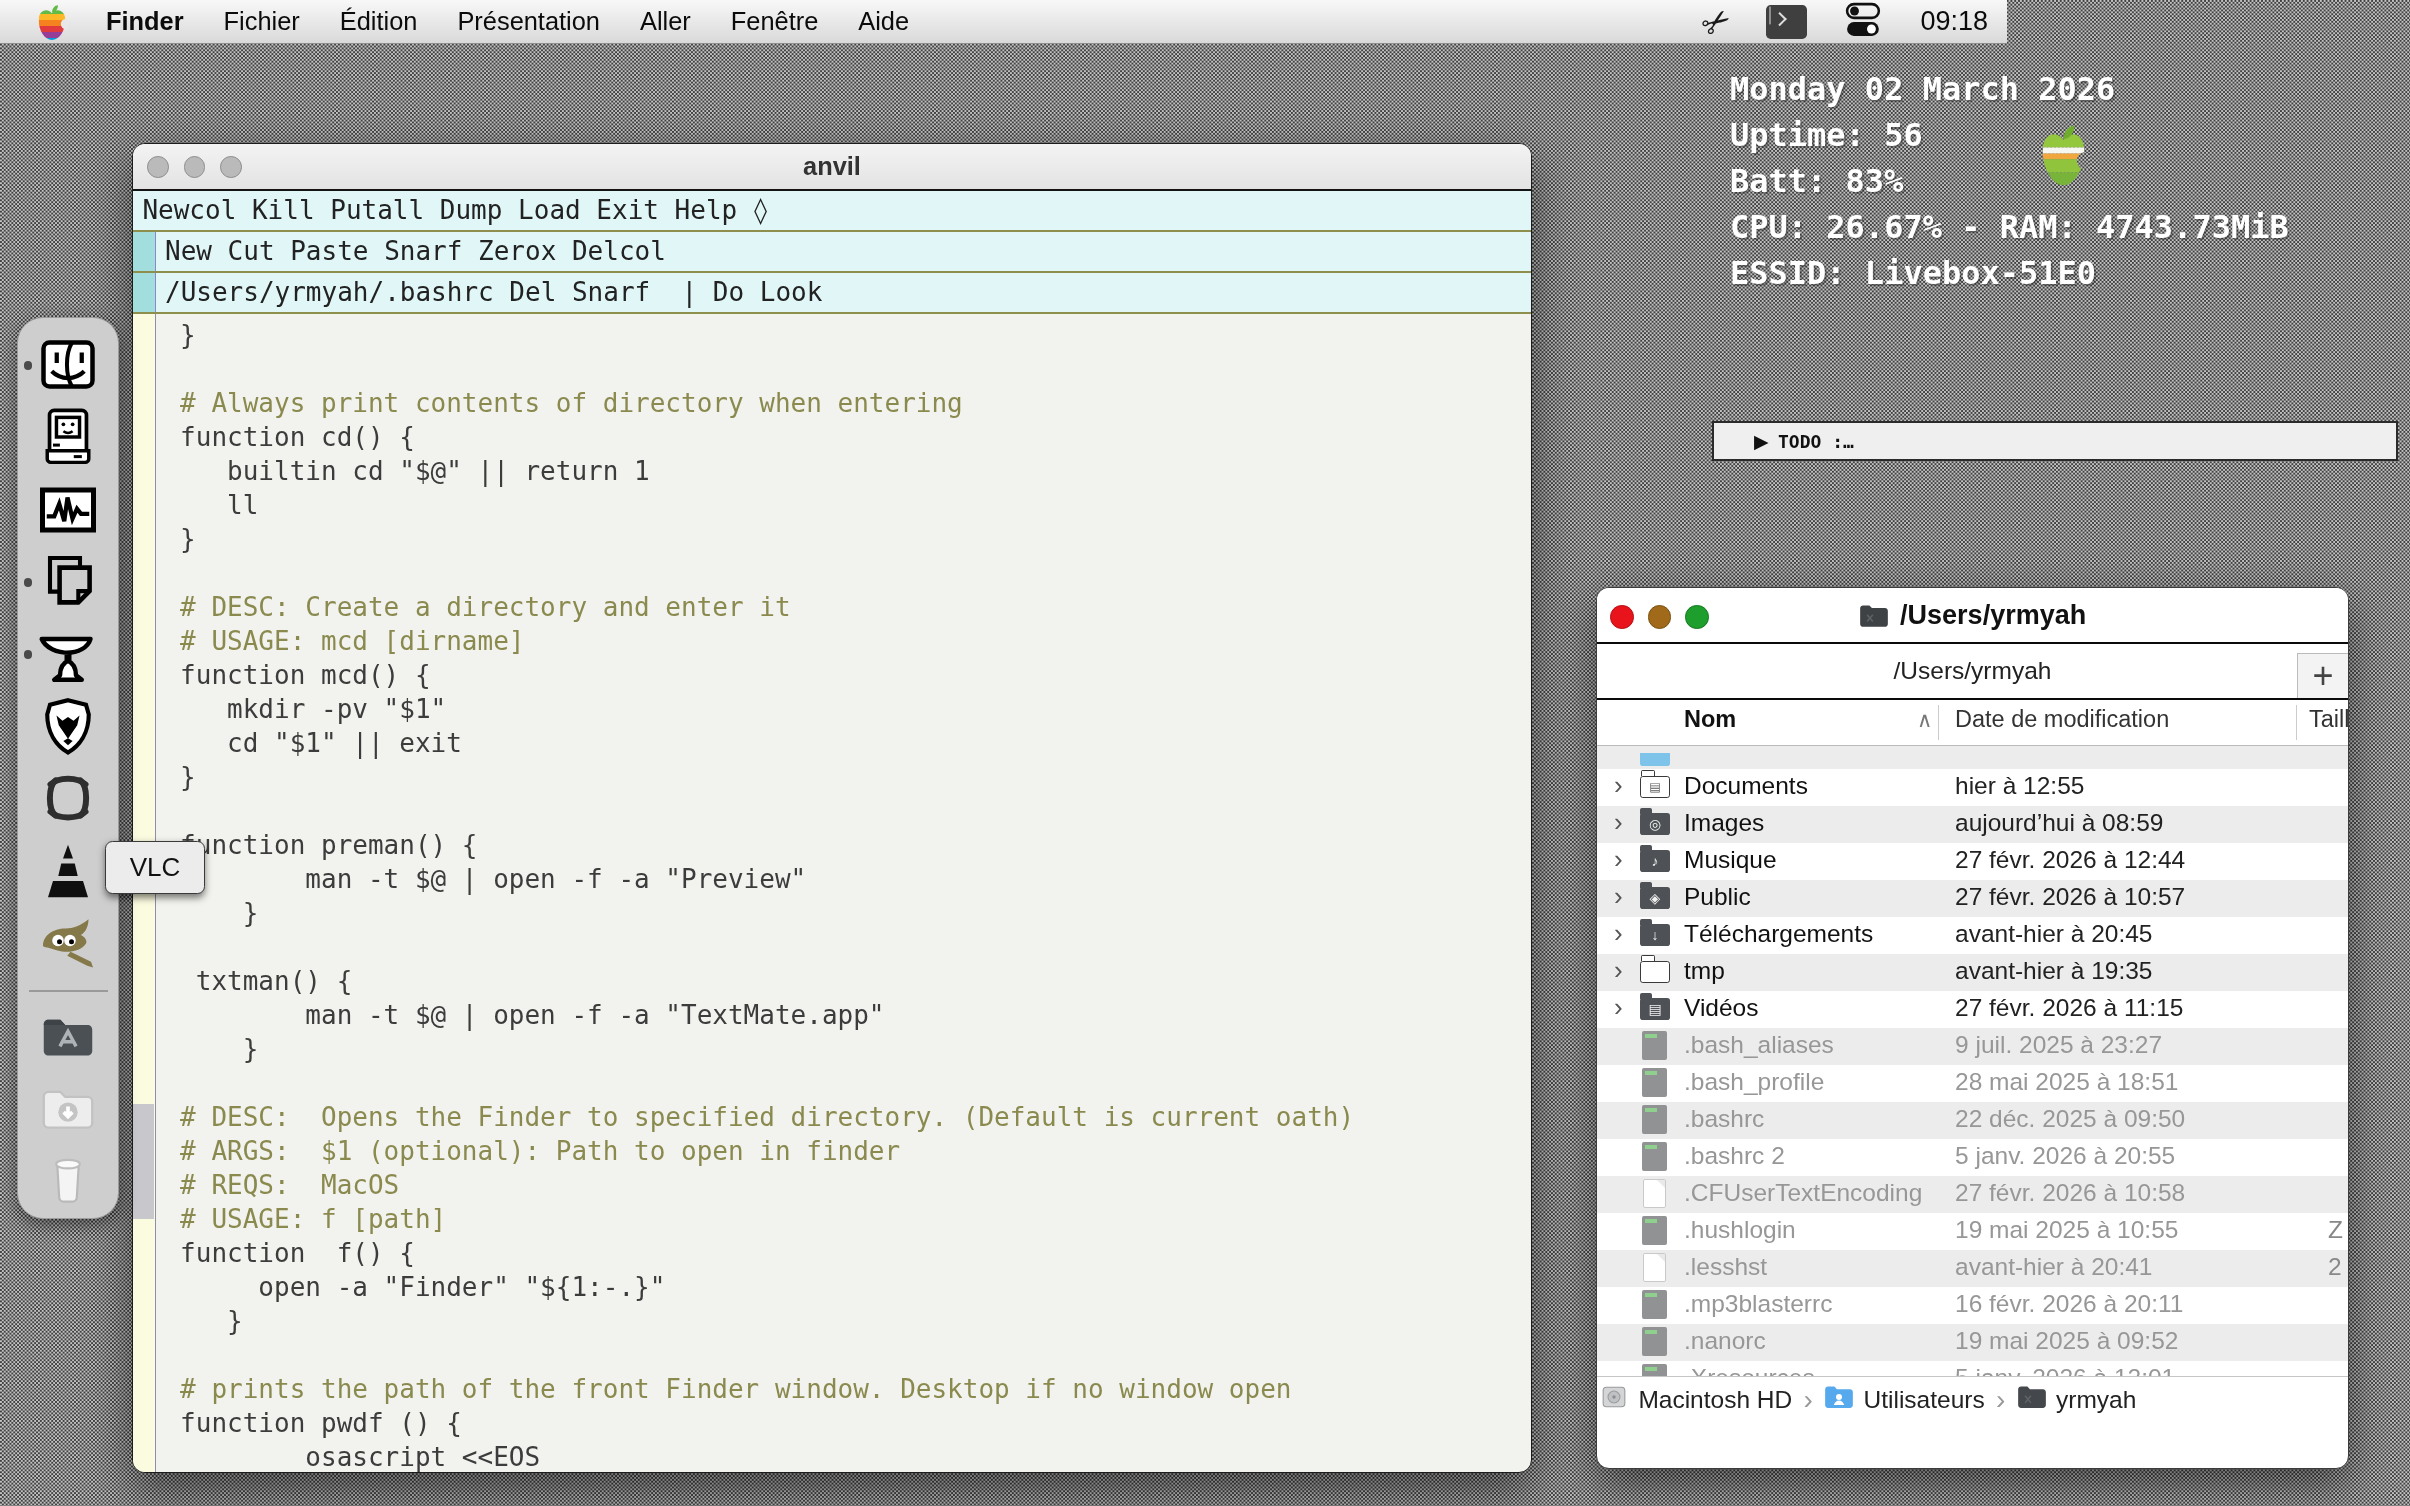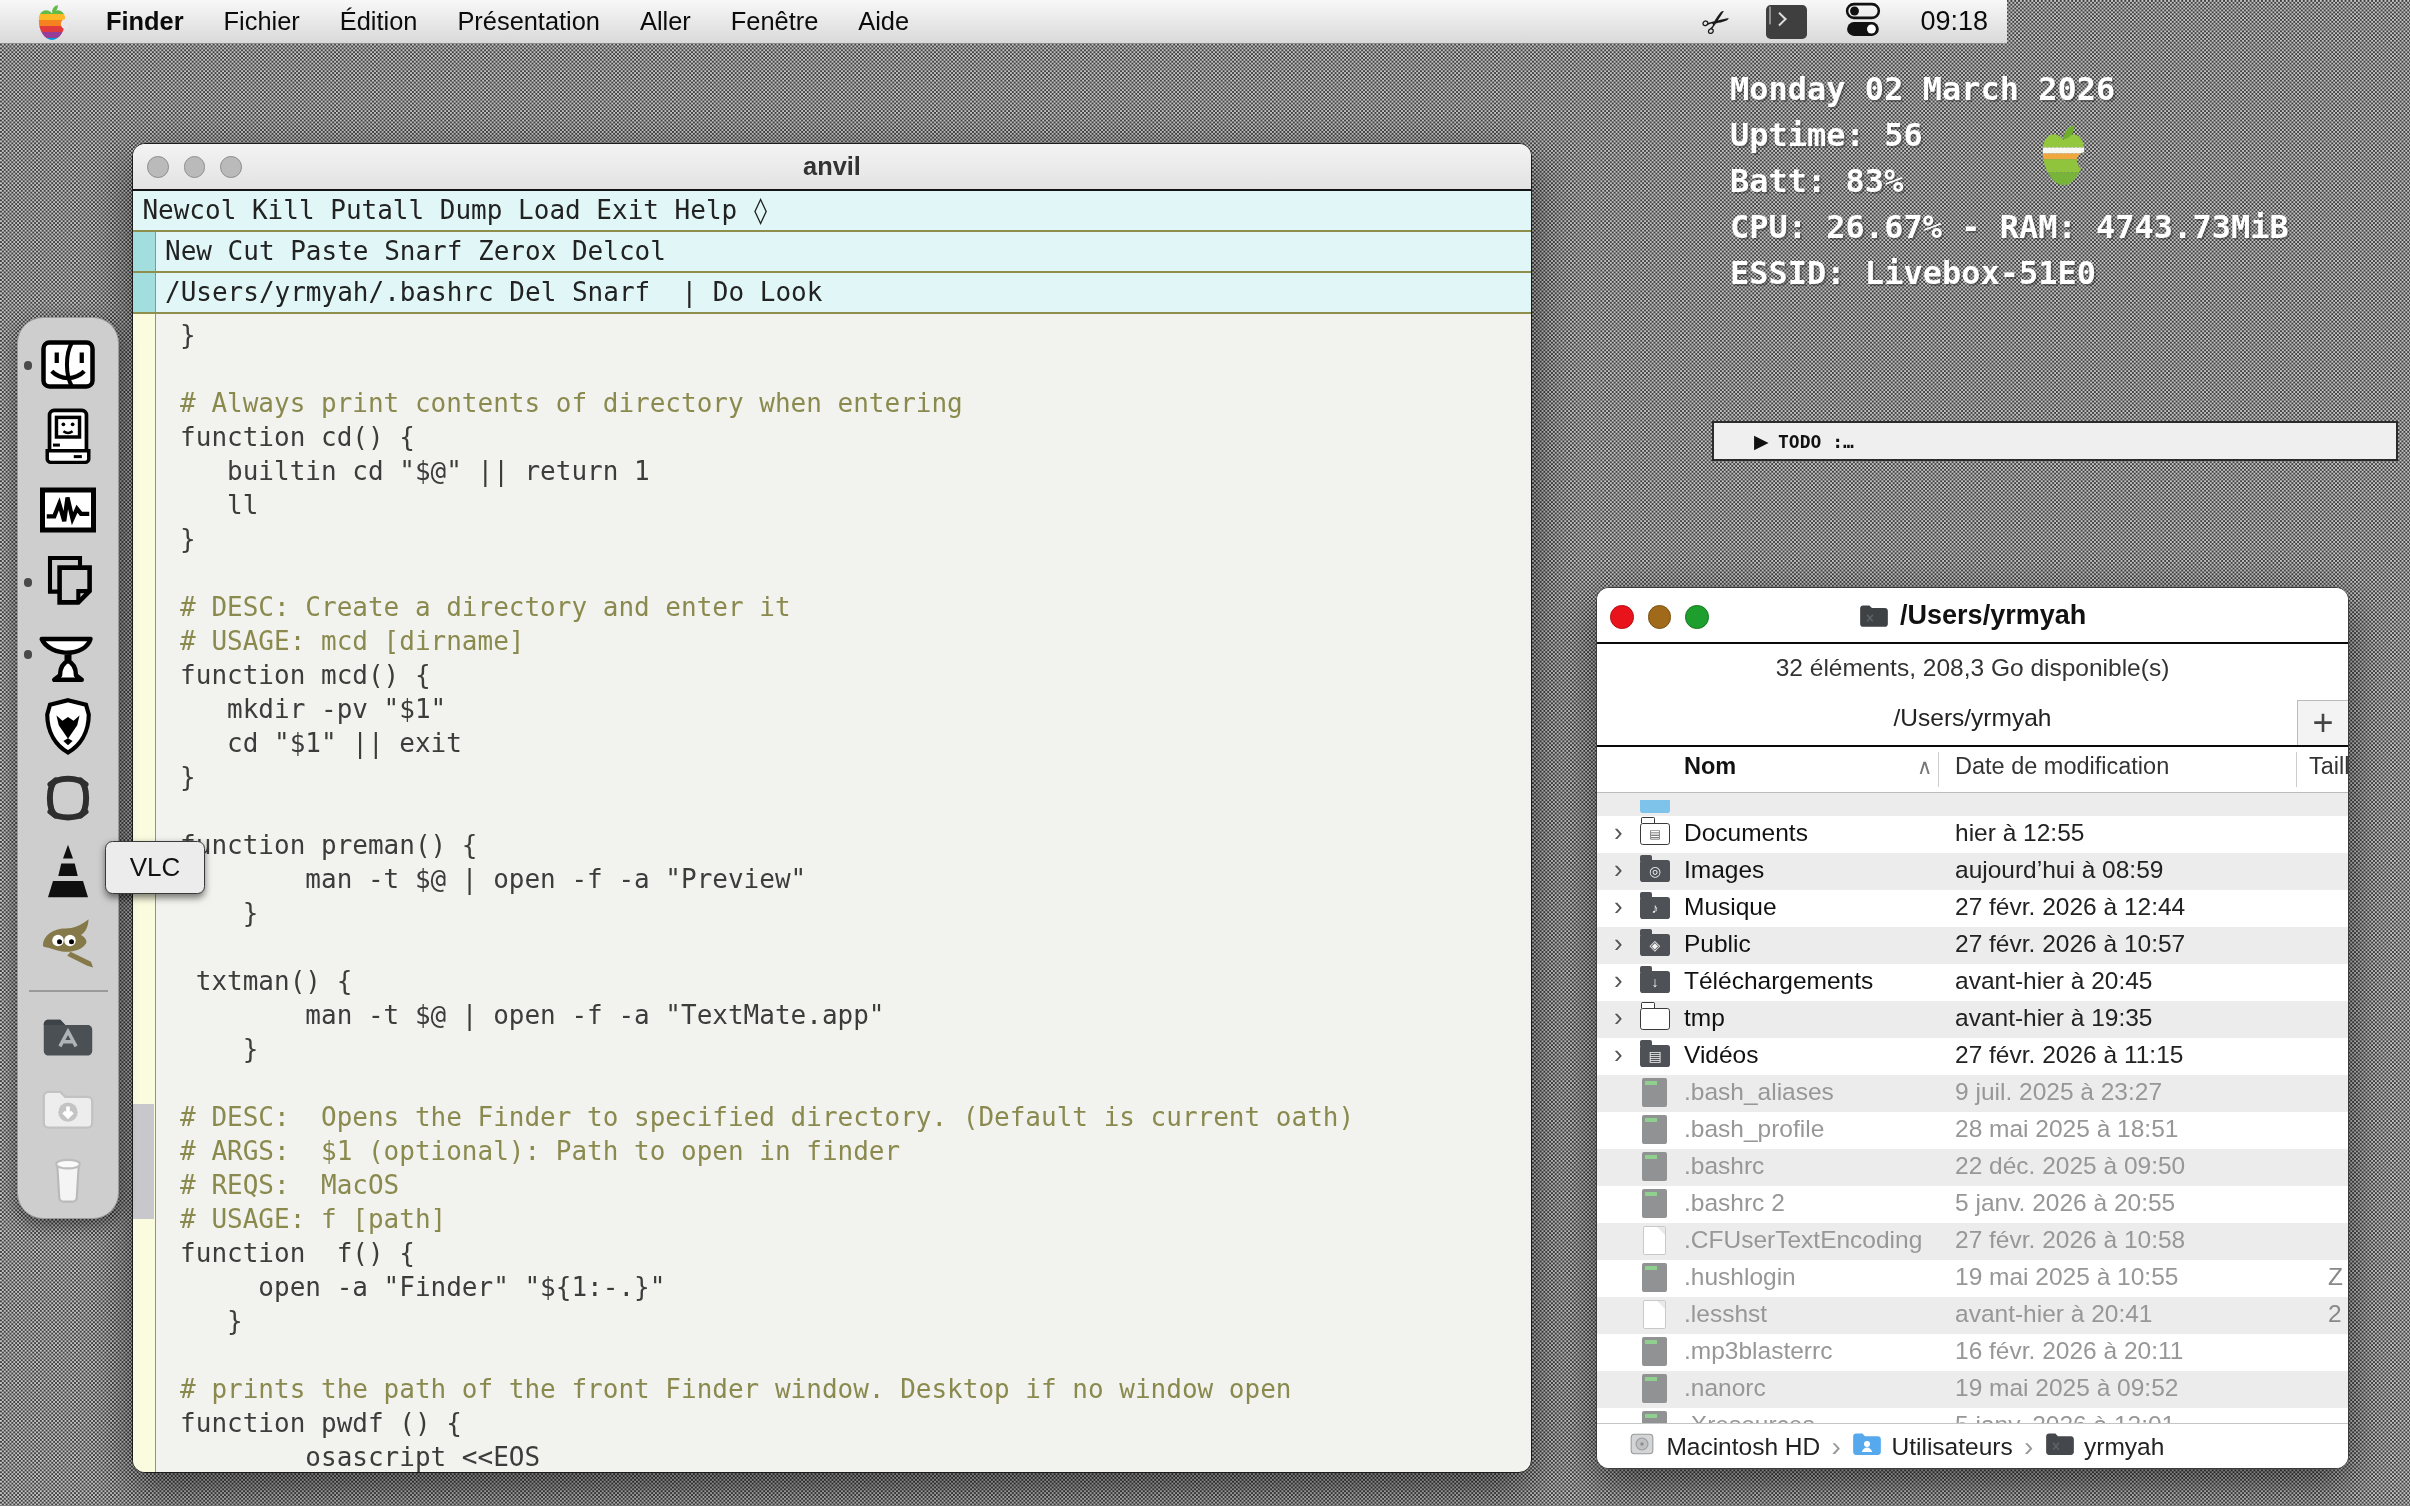--- a/index.html
+++ b/index.html
@@ -117,21 +117,21 @@
   .fi-docs::before { background:#fff; border:1.9px solid #3a3a3a; border-bottom:none; height:5.6px; top:-7.5px; }
   .fi-exec { position:absolute; left:45px; top:3.8px; width:24.5px; height:29px; background:#909294; border-radius:1.9px; }
   .fi-exec::before { content:""; position:absolute; top:2.8px; left:2.8px; width:12.2px; height:3.8px; background:#8fd08f; }
   .fi-doc { position:absolute; left:46px; top:3.8px; width:22.6px; height:29px; background:#fff;
     border:1.9px solid #c9c9c9; border-radius:1.9px; }
   .fi-doc::before { content:""; position:absolute; right:-0.9px; top:-0.9px;
     border-style:solid; border-width:0 8.5px 8.5px 0; border-color:transparent #e9e9e9 transparent transparent; }
   .fi-blue-frag { position:absolute; left:43px; bottom:2.8px; width:30px; height:13px;
     background:#7ec3ea; border-radius:0 0 2.8px 2.8px; }
   .f-pathbar { height:47px; border-top:0.9px solid #c5c5c5; background:#fff; display:flex;
-    align-items:center; gap:9.4px; padding-left:30px; font-size:24.5px; color:#222; }
+    align-items:center; gap:9.4px; padding-left:2px; font-size:24.5px; color:#222; }
   .f-pathbar svg { width:30px; height:30px; }
   .crumb { display:flex; align-items:center; gap:9.4px; }
   .crumb-sep { color:#999; font-size:28px; margin:0 1.9px; }
 </style>
 </head>
 <body>
 
 <div class="menubar">
   <div class="apple">
     <svg viewBox="0 0 24 30">
@@ -345,21 +345,20 @@
       <span class="tl tl-green"></span>
     </span>
     <span class="f-title">
       <svg width="30" height="24.5" viewBox="0 0 26 21">
         <path d="M1 4.5C1 3.1 2.1 2 3.5 2H9l2.2 2.3h11.3c1.4 0 2.5 1.1 2.5 2.5v11.2c0 1.4-1.1 2.5-2.5 2.5H3.5C2.1 20.5 1 19.4 1 18z" fill="#3e4245"></path>
         <path d="M7 10l5 6m0-6l-5 6" stroke="#5c6165" stroke-width="1.4"></path>
       </svg>
       <span>/Users/yrmyah</span>
     </span>
   </div>
-  <div class="f-status">32 éléments, 208,3 Go disponible(s)</div>
   <div class="f-tabbar">
     <span>/Users/yrmyah</span>
     <span class="f-plus">+</span>
   </div>
   <div class="f-header">
     <span class="fh-name">Nom</span>
     <span class="fh-caret">∧</span>
     <span class="fh-div1"></span>
     <span class="fh-date">Date de modification</span>
     <span class="fh-div2"></span>

